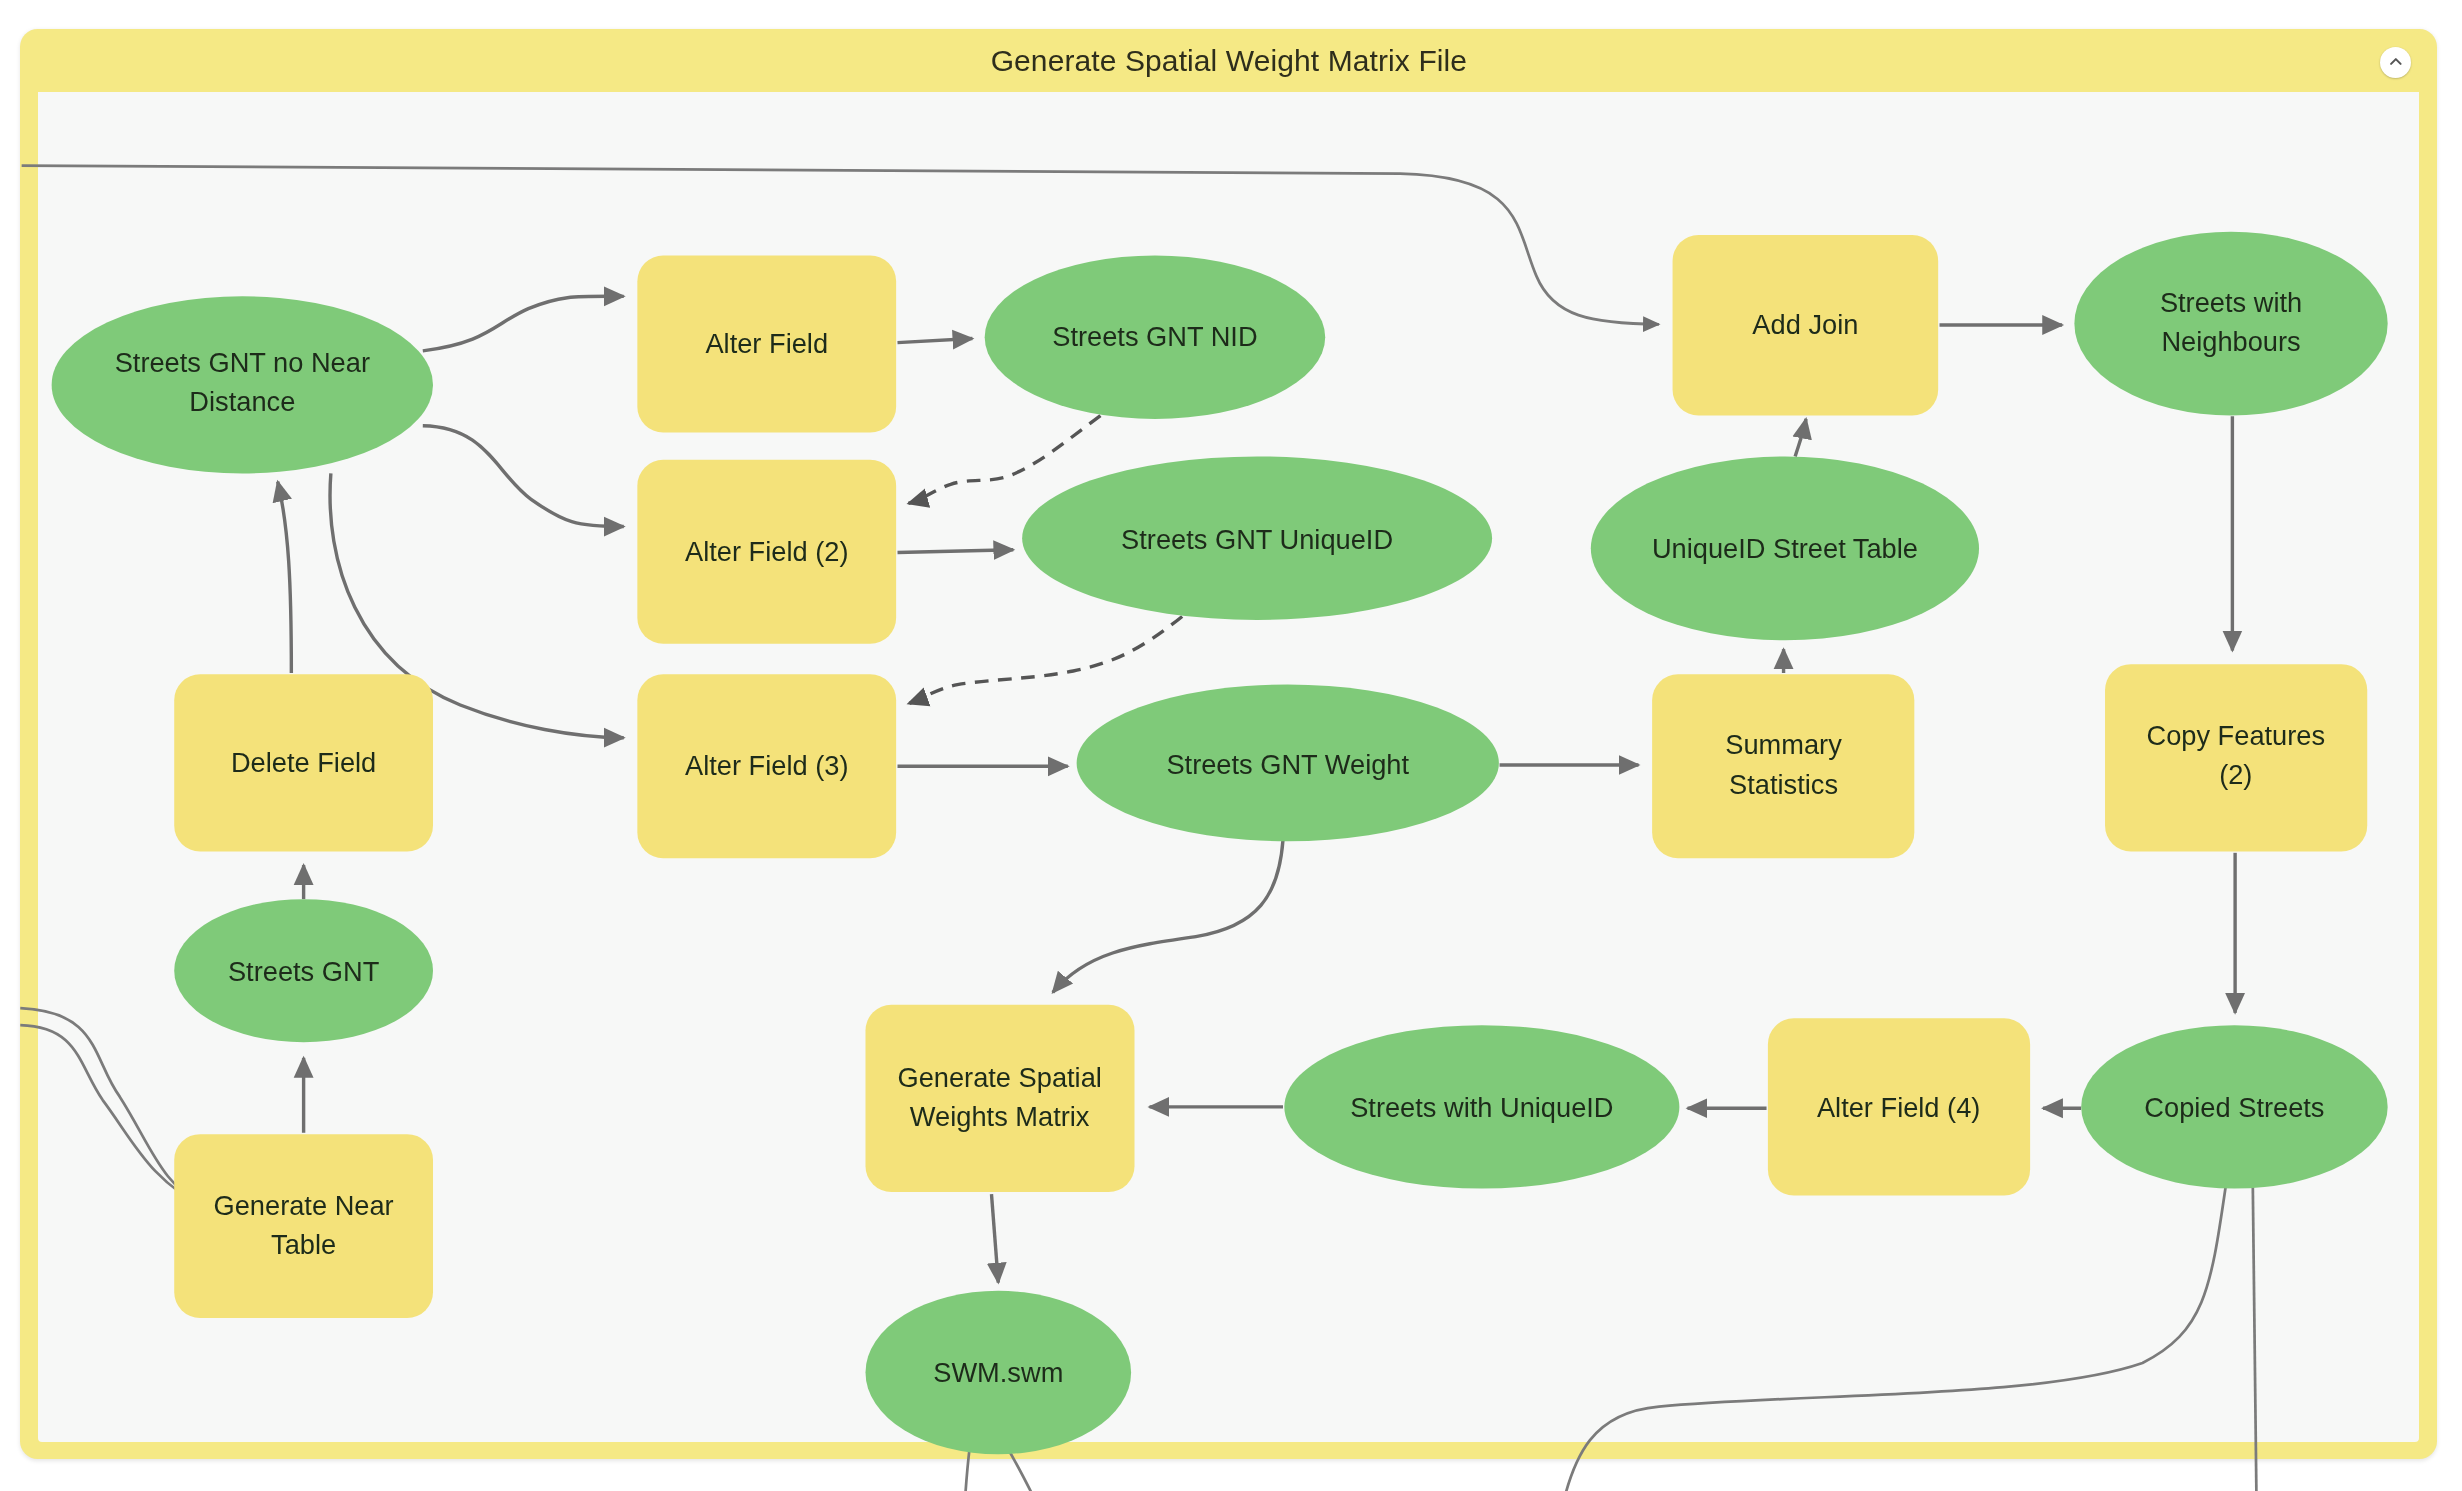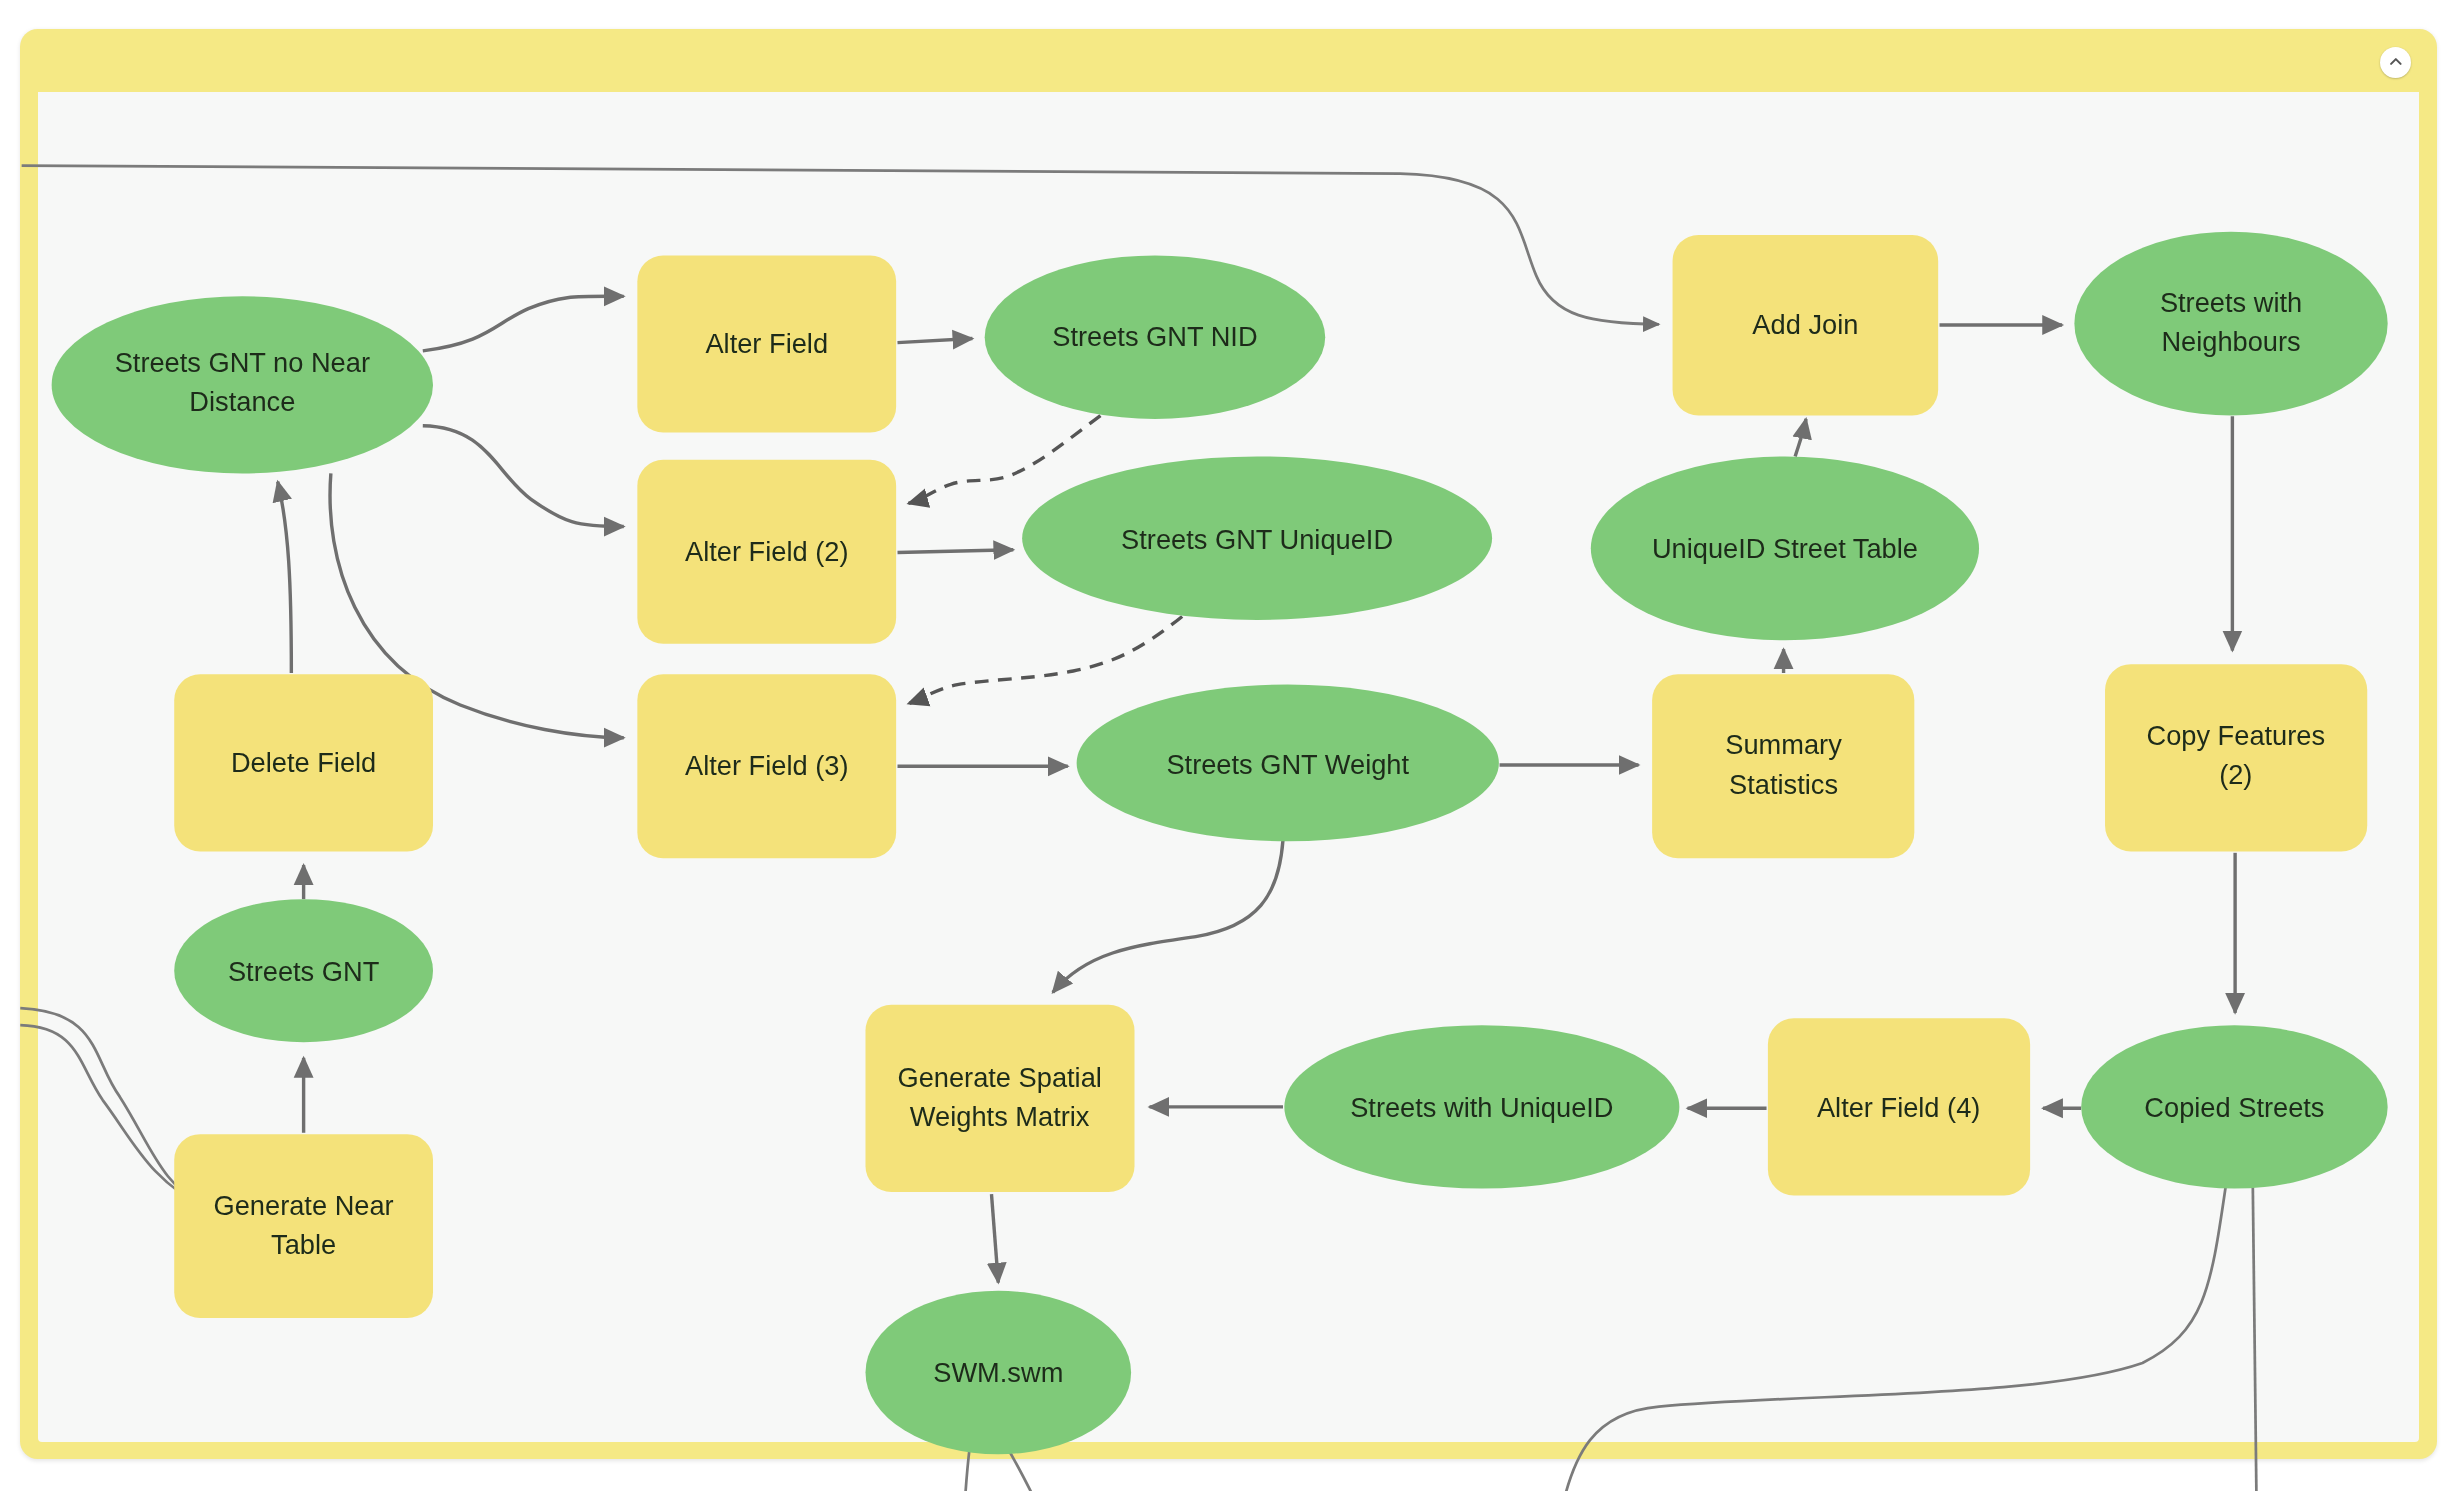--- a/index.html
+++ b/index.html
@@ -44,20 +44,23 @@
   .edge-thin{fill:none;stroke:#7b7b7b;stroke-width:4;}
   .edge-dash{fill:none;stroke:#555;stroke-width:5;stroke-dasharray:20 14;}
 </style>
 </head>
 <body>
 
 <div id="stage">
 
   <div class="model-frame">
 
+    <div class="model-titlebar">
+      <div class="model-title">Generate Spatial Weight Matrix File</div>
+    </div>
 
     <div class="collapse-btn">
       <svg width="17.7" height="17.7" viewBox="0 0 26 26" aria-hidden="true">
         <path d="M6 16 L13 9 L20 16" fill="none" stroke="#555" stroke-width="3" stroke-linecap="round" stroke-linejoin="round"></path>
       </svg>
     </div>
 
     <div class="model-canvas">
       <svg class="canvas-svg" viewBox="0 0 3496 1982" preserveAspectRatio="none">
         <defs>

